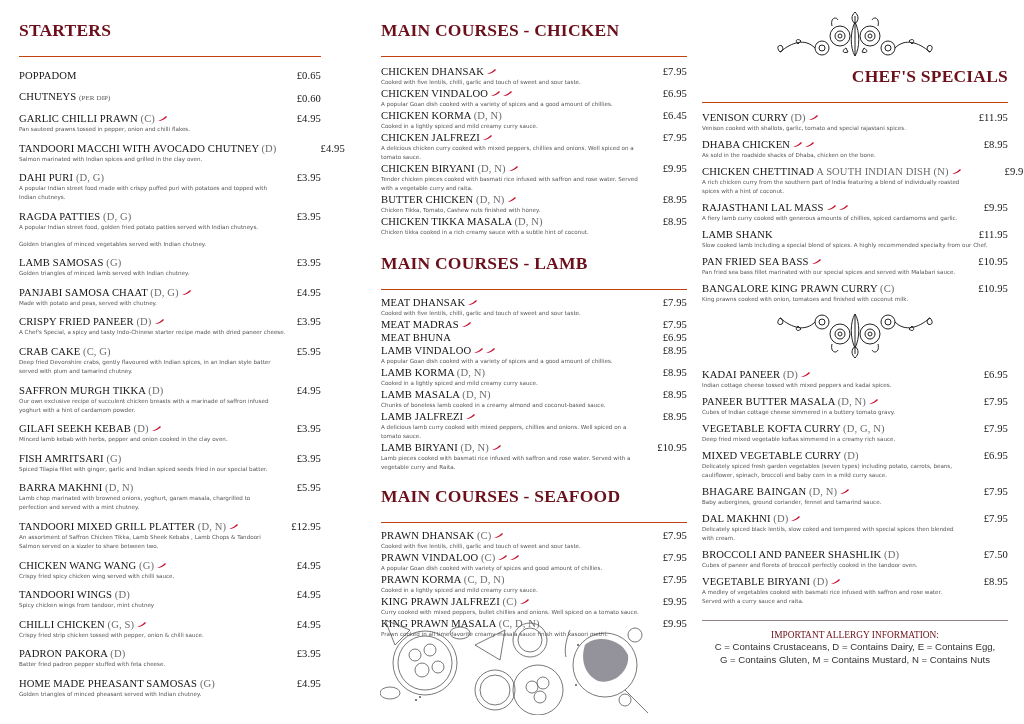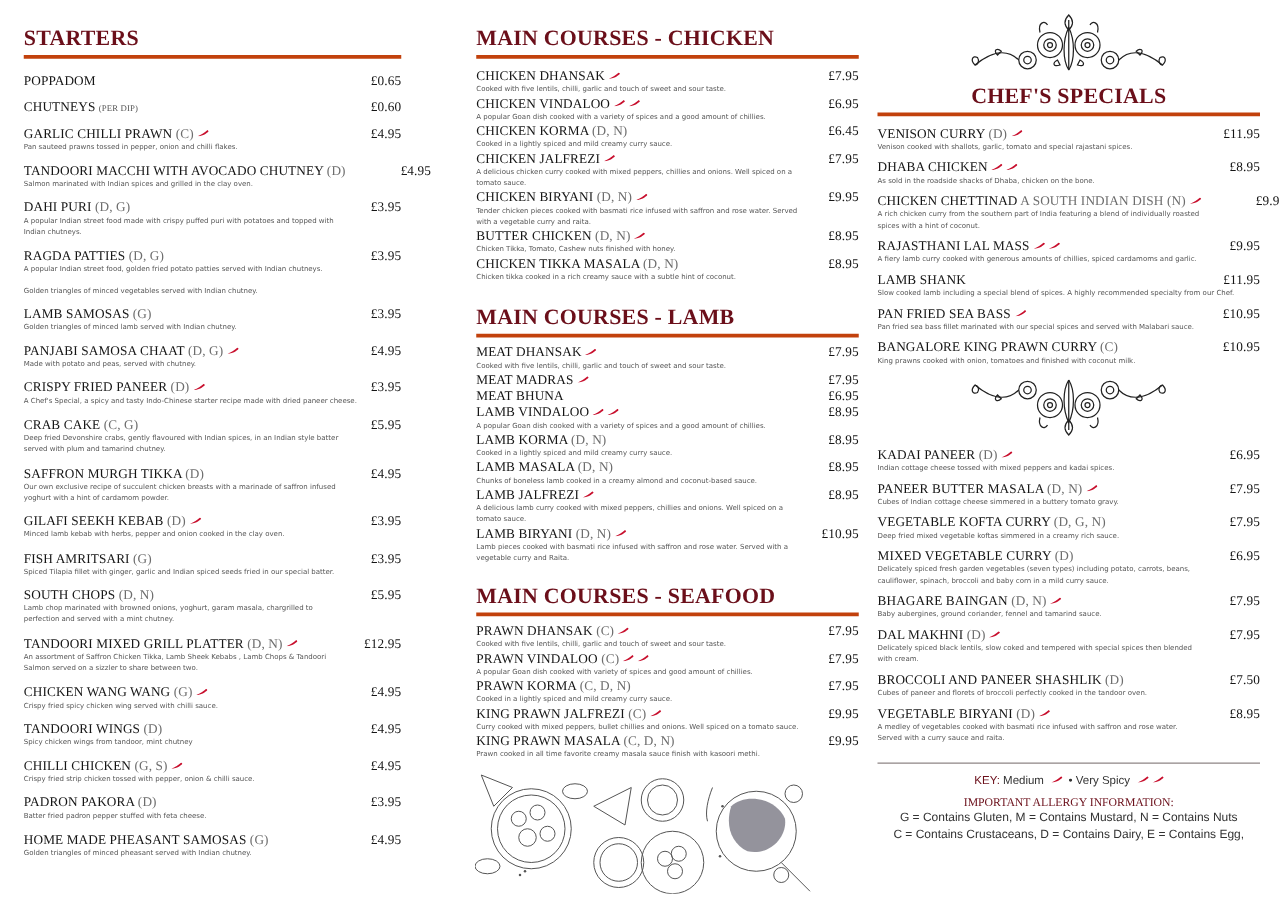--- a/index.html
+++ b/index.html
@@ -13,30 +13,30 @@
   .col { position: absolute; top: 0; }
   #col1 { left: 19px; width: 302px; }
   #col2 { left: 361px; width: 306px; margin-left: 20px; }
   #col3 { left: 702px; width: 306px; }
 
   .section-title {
     font-family: "Liberation Serif", serif;
     font-size: 17.5px;
     color: #6b0f1a;
     letter-spacing: 0.2px;
-    padding-bottom: 4px;
-    border-bottom: 3px solid #c2410c;
+    padding-bottom: 16px;
+    border-bottom: 1px solid #c2410c;
     margin: 0 0 6px 0;
     line-height: 20px;
   }
-  .section-title.center { text-align: center; }
+  .section-title.center { text-align: right; }
 
   .item { position: relative; }
   .item-head {
-    display: flex; justify-content: space-between; align-items: flex-start;
+    display: flex; justify-content: space-between; align-items: flex-end;
     font-family: "Liberation Serif", serif;
     font-size: 10.6px; line-height: 13px;
     color: #151515;
     letter-spacing: 0.1px;
     gap: 44px;
   }
   .item-name { white-space: nowrap; }
   .item-name .allergen { color: #6d6d6d; }
   .item-name .sub { color: #555; font-size: 7px; }
   .price { font-family: "Liberation Serif", serif; font-size: 10.6px; color: #151515; }
@@ -168,21 +168,21 @@
       </div>
       <div class="item">
         <div class="item-head">
           <span class="item-name"><span>FISH AMRITSARI</span> <span class="allergen">(G)</span></span>
           <span class="price">£3.95</span>
         </div>
         <div class="desc wide">Spiced Tilapia fillet with ginger, garlic and Indian spiced seeds fried in our special batter.</div>
       </div>
       <div class="item">
         <div class="item-head">
-          <span class="item-name"><span>SOUTH CHOPS</span> <span class="allergen">(D, N)</span></span>
+          <span class="item-name"><span>BARRA MAKHNI</span> <span class="allergen">(D, N)</span></span>
           <span class="price">£5.95</span>
         </div>
         <div class="desc">Lamb chop marinated with browned onions, yoghurt, garam masala, chargrilled to perfection and served with a mint chutney.</div>
       </div>
       <div class="item">
         <div class="item-head">
           <span class="item-name"><span>TANDOORI MIXED GRILL PLATTER</span> <span class="allergen">(D, N)</span><span class="chilli"><svg width="9" height="5" viewBox="0 0 9 5">
                 <path d="M0 5 C3 4 6 2 8 0 L9 1 C7 3 4 5 0 5 Z" fill="#c8102e"></path>
               </svg></span></span>
           <span class="price">£12.95</span>
@@ -600,36 +600,23 @@
                 <path d="M0 5 C3 4 6 2 8 0 L9 1 C7 3 4 5 0 5 Z" fill="#c8102e"></path>
               </svg></span></span>
           <span class="price">£8.95</span>
         </div>
         <div class="desc">A medley of vegetables cooked with basmati rice infused with saffron and rose water. Served with a curry sauce and raita.</div>
       </div>
     </div>
 
   <div class="key-rule" style="margin-top:14px"></div>
   <div class="key">
-    <div class="key-line">
-      <span class="key-label">KEY:</span>
-      <span>Medium</span>
-      <span class="chilli"><svg width="9" height="5" viewBox="0 0 9 5">
-            <path d="M0 5 C3 4 6 2 8 0 L9 1 C7 3 4 5 0 5 Z" fill="#c8102e"></path>
-          </svg></span>
-      &nbsp;<span>• Very Spicy</span>
-      <span class="chilli"><svg width="9" height="5" viewBox="0 0 9 5">
-            <path d="M0 5 C3 4 6 2 8 0 L9 1 C7 3 4 5 0 5 Z" fill="#c8102e"></path>
-          </svg></span><span class="chilli"><svg width="9" height="5" viewBox="0 0 9 5">
-            <path d="M0 5 C3 4 6 2 8 0 L9 1 C7 3 4 5 0 5 Z" fill="#c8102e"></path>
-          </svg></span>
-    </div>
     <div class="allergy-title">IMPORTANT ALLERGY INFORMATION:</div>
+    <div class="allergy-text">C = Contains Crustaceans, D = Contains Dairy, E = Contains Egg,</div>
     <div class="allergy-text">G = Contains Gluten, M = Contains Mustard, N = Contains Nuts</div>
-    <div class="allergy-text">C = Contains Crustaceans, D = Contains Dairy, E = Contains Egg,</div>
   </div>
 </div>
 
 <svg class="illustration" viewBox="0 0 270 110">
   <g fill="none" stroke="#555" stroke-width="0.8">
     <path d="M5 15 L30 25 L15 40 Z"></path>
     <circle cx="45" cy="58" r="32"></circle>
       <circle cx="45" cy="58" r="27"></circle>
     <ellipse cx="80" cy="28" rx="10" ry="6"></ellipse>
       <ellipse cx="10" cy="88" rx="10" ry="6"></ellipse>

